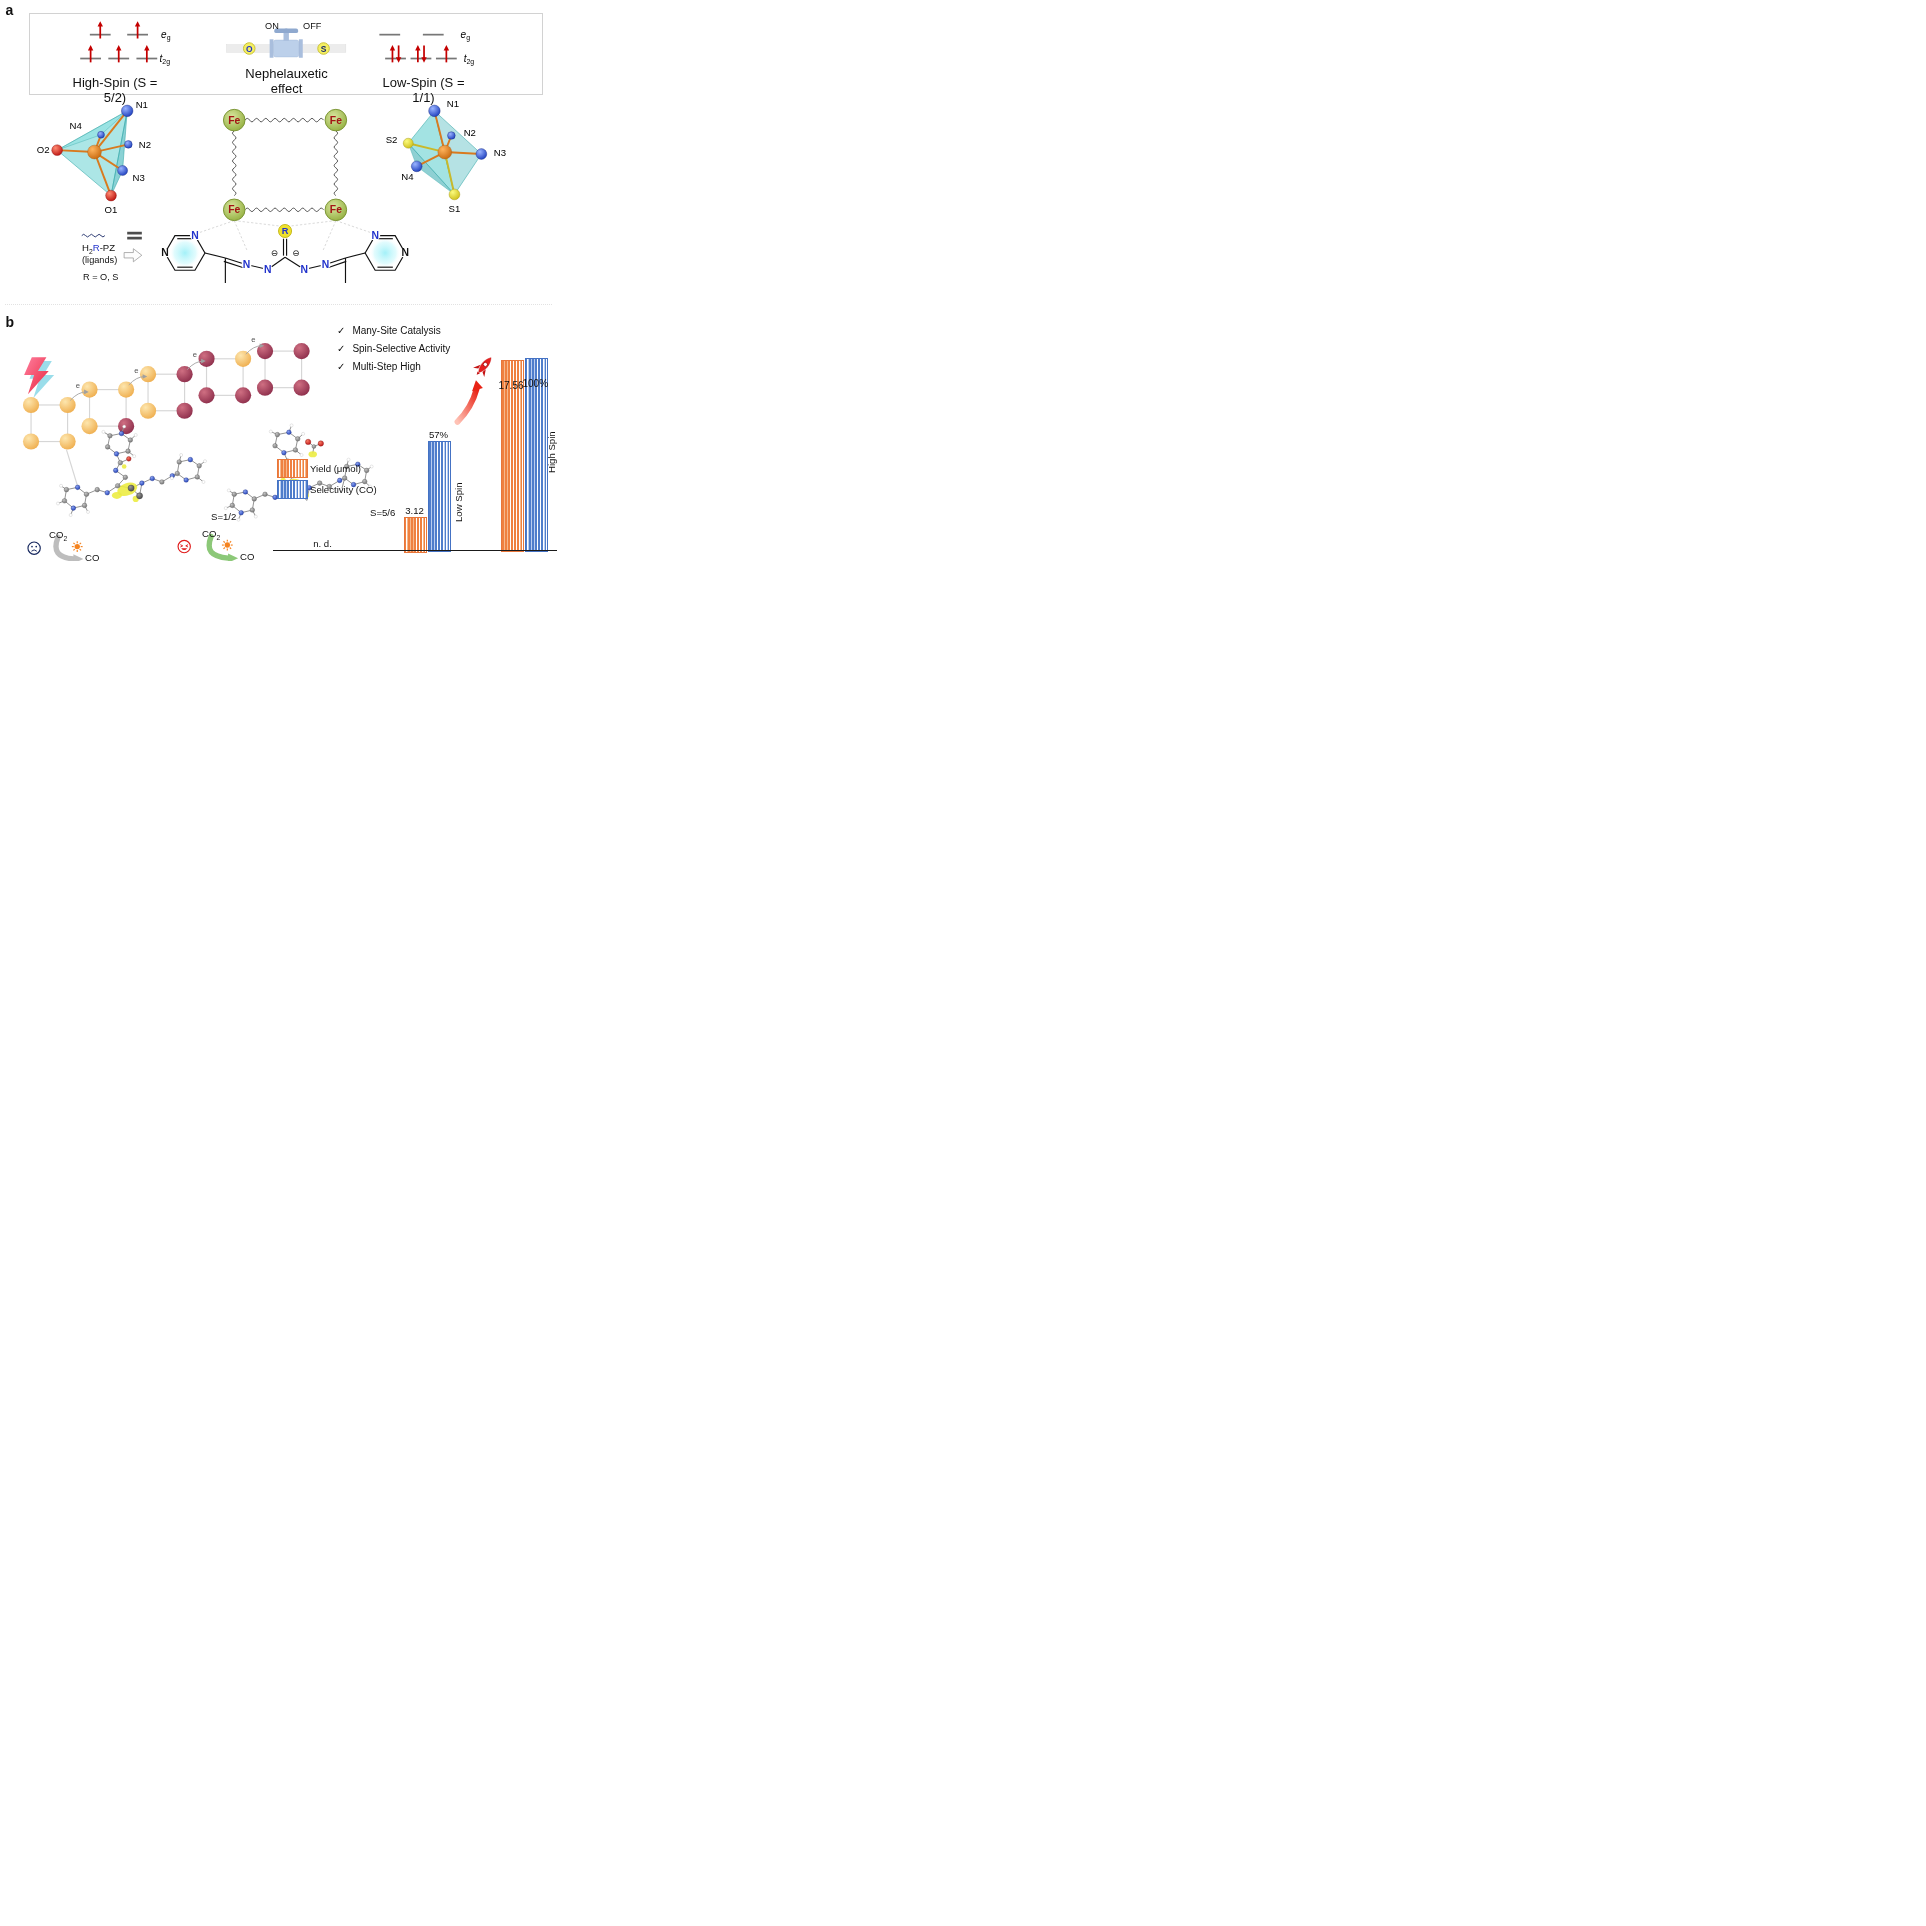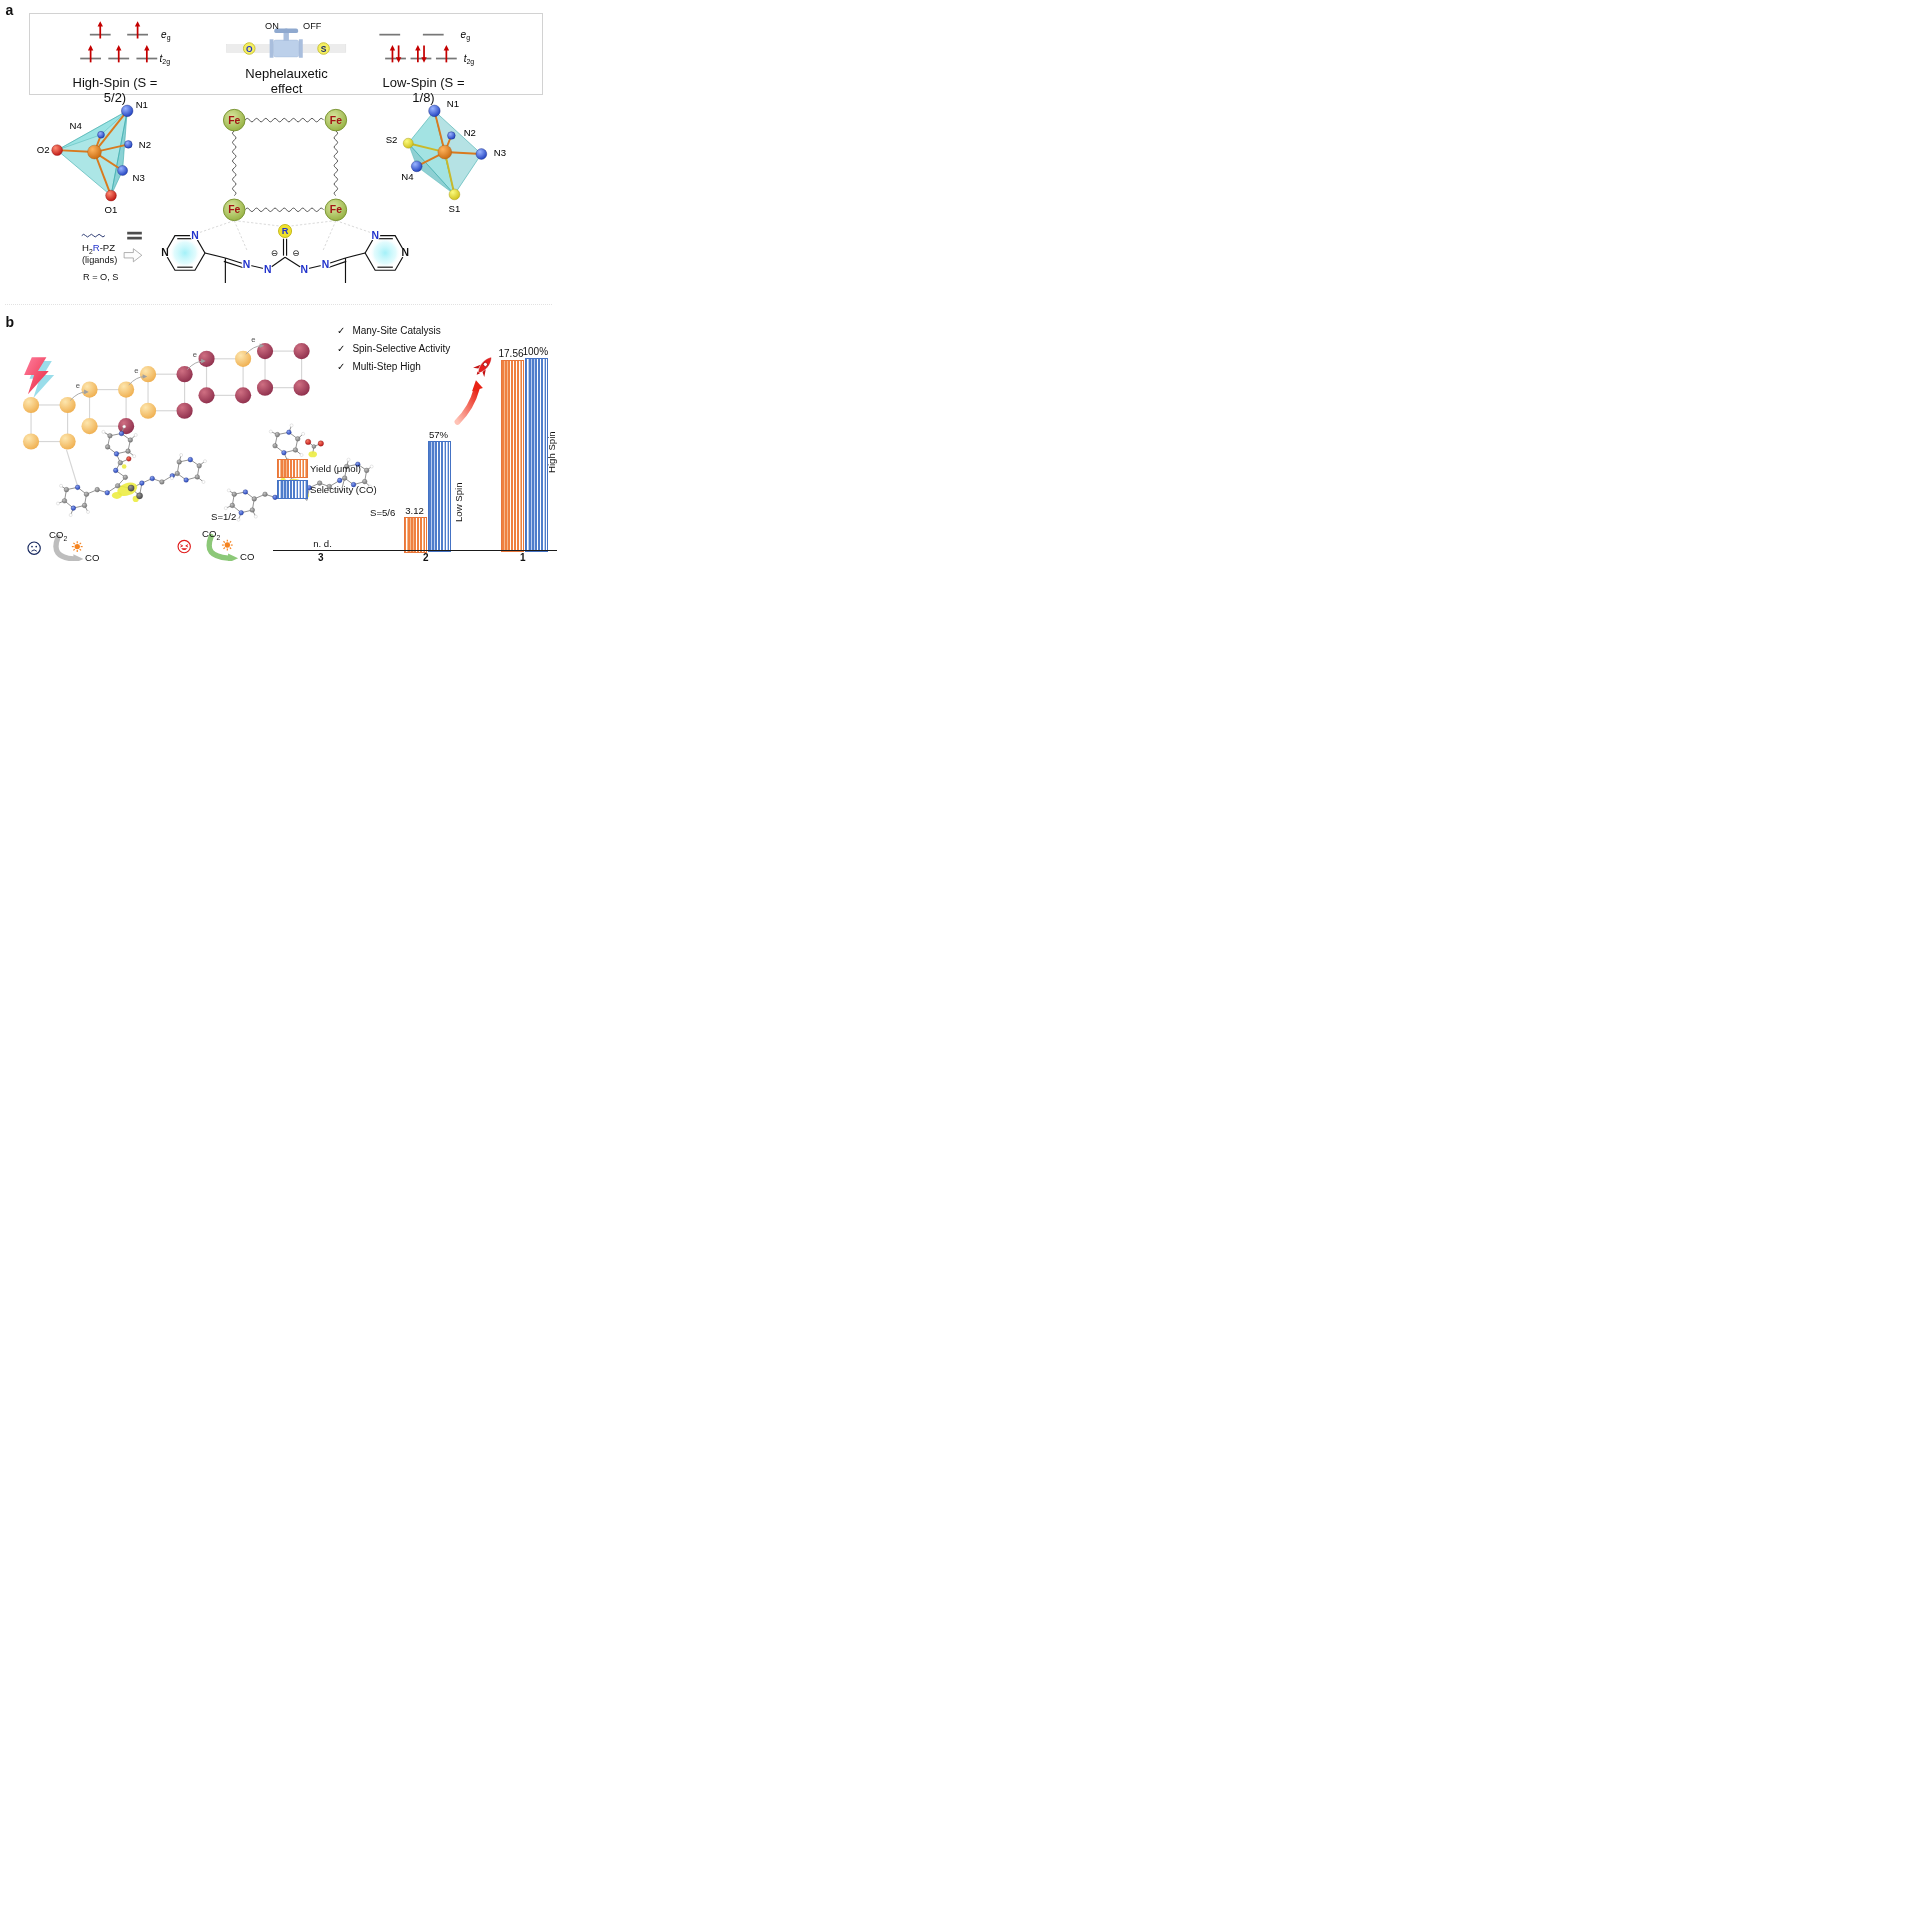--- a/index.html
+++ b/index.html
@@ -3,21 +3,21 @@
 <meta charset="utf-8">
 <style>
   html,body{margin:0;padding:0;background:#fff;}
   .page{position:relative;width:557px;height:561px;background:#fff;overflow:hidden;
         font-family:"Liberation Sans","DejaVu Sans",sans-serif;color:#111;}
   .abs{position:absolute;}
   .panel-label{font-size:14px;font-weight:bold;}
   .cap{font-size:13px;text-align:center;}
   .txt24{font-size:9.2px;}
   .txt25{font-size:9.6px;}
-  .txt26{font-size:10px;}
+  .txt26{font-size:10px;margin-top:32px;}
   .bold{font-weight:bold;}
   .center{text-align:center;}
   .spinbox{border:0.8px solid #d2d2d2;background:transparent;}
   .divider{border-top:0.8px dotted #e2e2e2;}
   sub{font-size:70%;}
   .blue{color:#2233cc;}
   .bar{position:absolute;}
   .bar-orange{background:repeating-linear-gradient(90deg,#ef8140 0px,#ef8140 1.5px,#ffffff 1.5px,#ffffff 2.3px,#f6b88c 2.3px,#f6b88c 3.1px);border:0.4px solid #e8763a;}
   .bar-blue{background:repeating-linear-gradient(90deg,#4f7dcb 0px,#4f7dcb 1.5px,#ffffff 1.5px,#ffffff 2.3px,#b9cdf0 2.3px,#b9cdf0 3.1px);border:0.4px solid #4472c4;}
   .vtext{writing-mode:vertical-rl;transform:rotate(180deg);font-size:9.6px;display:flex;align-items:center;justify-content:center;}
@@ -551,21 +551,21 @@
       <path d="M0,-30 C11,-15 11,6 0,20 C-11,6 -11,-15 0,-30 Z" fill="#e62020" stroke="#c41212"></path>
       <circle cx="0" cy="-7" r="5.5" fill="#fff" stroke="#a00000" stroke-width="2"></circle>
       <path d="M-9,2 L-19,20 L-7,13 Z" fill="#c41212"></path>
       <path d="M9,2 L19,20 L7,13 Z" fill="#c41212"></path>
       <path d="M-4,20 L4,20 L0,28 Z" fill="#c41212"></path>
     </g>
   </svg>
 
   <div class="abs panel-label" style="left:5.4px;top:2.3px;">a</div>
   <div class="abs cap" style="left:69px;top:75px;width:92px;">High-Spin (S = 5/2)</div>
-  <div class="abs cap" style="left:374px;top:75px;width:99px;">Low-Spin (S = 1/8)</div>
+  <div class="abs cap" style="left:374px;top:75px;width:99px;">Low-Spin (S = 1/1)</div>
   <div class="abs txt24" style="left:265px;top:21px;" able="false">ON</div>
   <div class="abs txt24" style="left:303px;top:21px;">OFF</div>
   <div class="abs cap" style="left:243px;top:66px;width:87px;">Nephelauxetic effect</div>
 
   <div class="abs txt25" style="left:82px;top:242px;"><span>H</span><sub>2</sub><span class="blue">R</span><span>-PZ</span></div>
   <div class="abs txt24" style="left:82px;top:255px;">(ligands)</div>
   <div class="abs txt24" style="left:83px;top:272px;">R = O, S</div>
 
   <div class="abs panel-label" style="left:5.4px;top:314px;">b</div>
 

